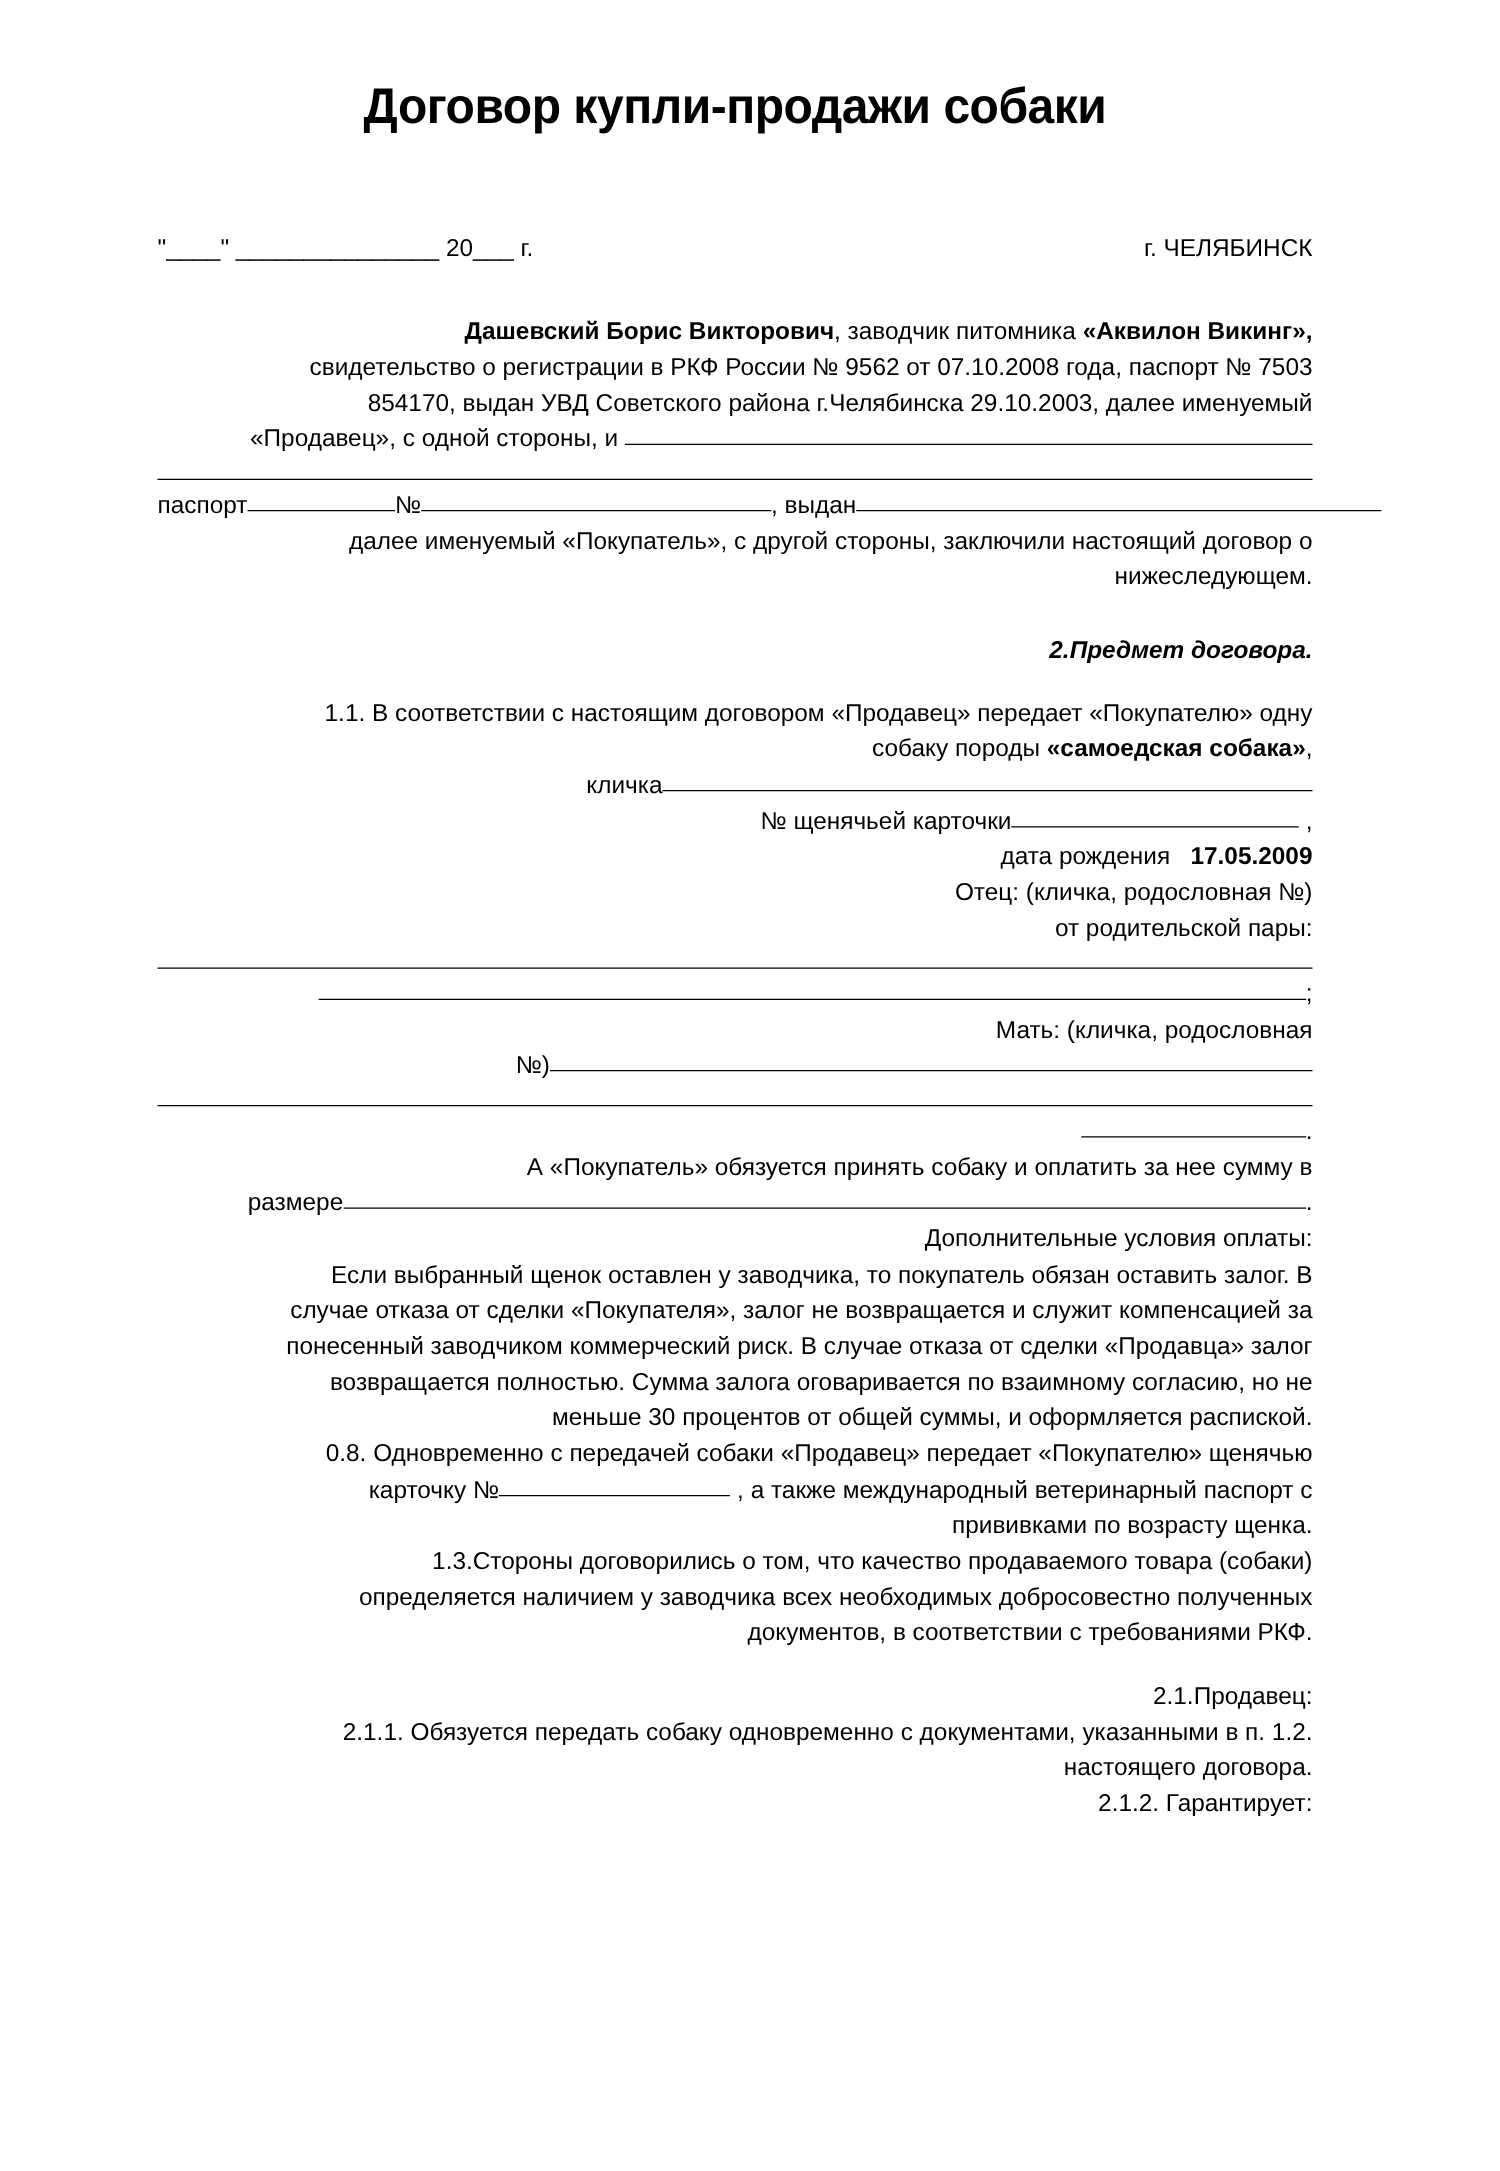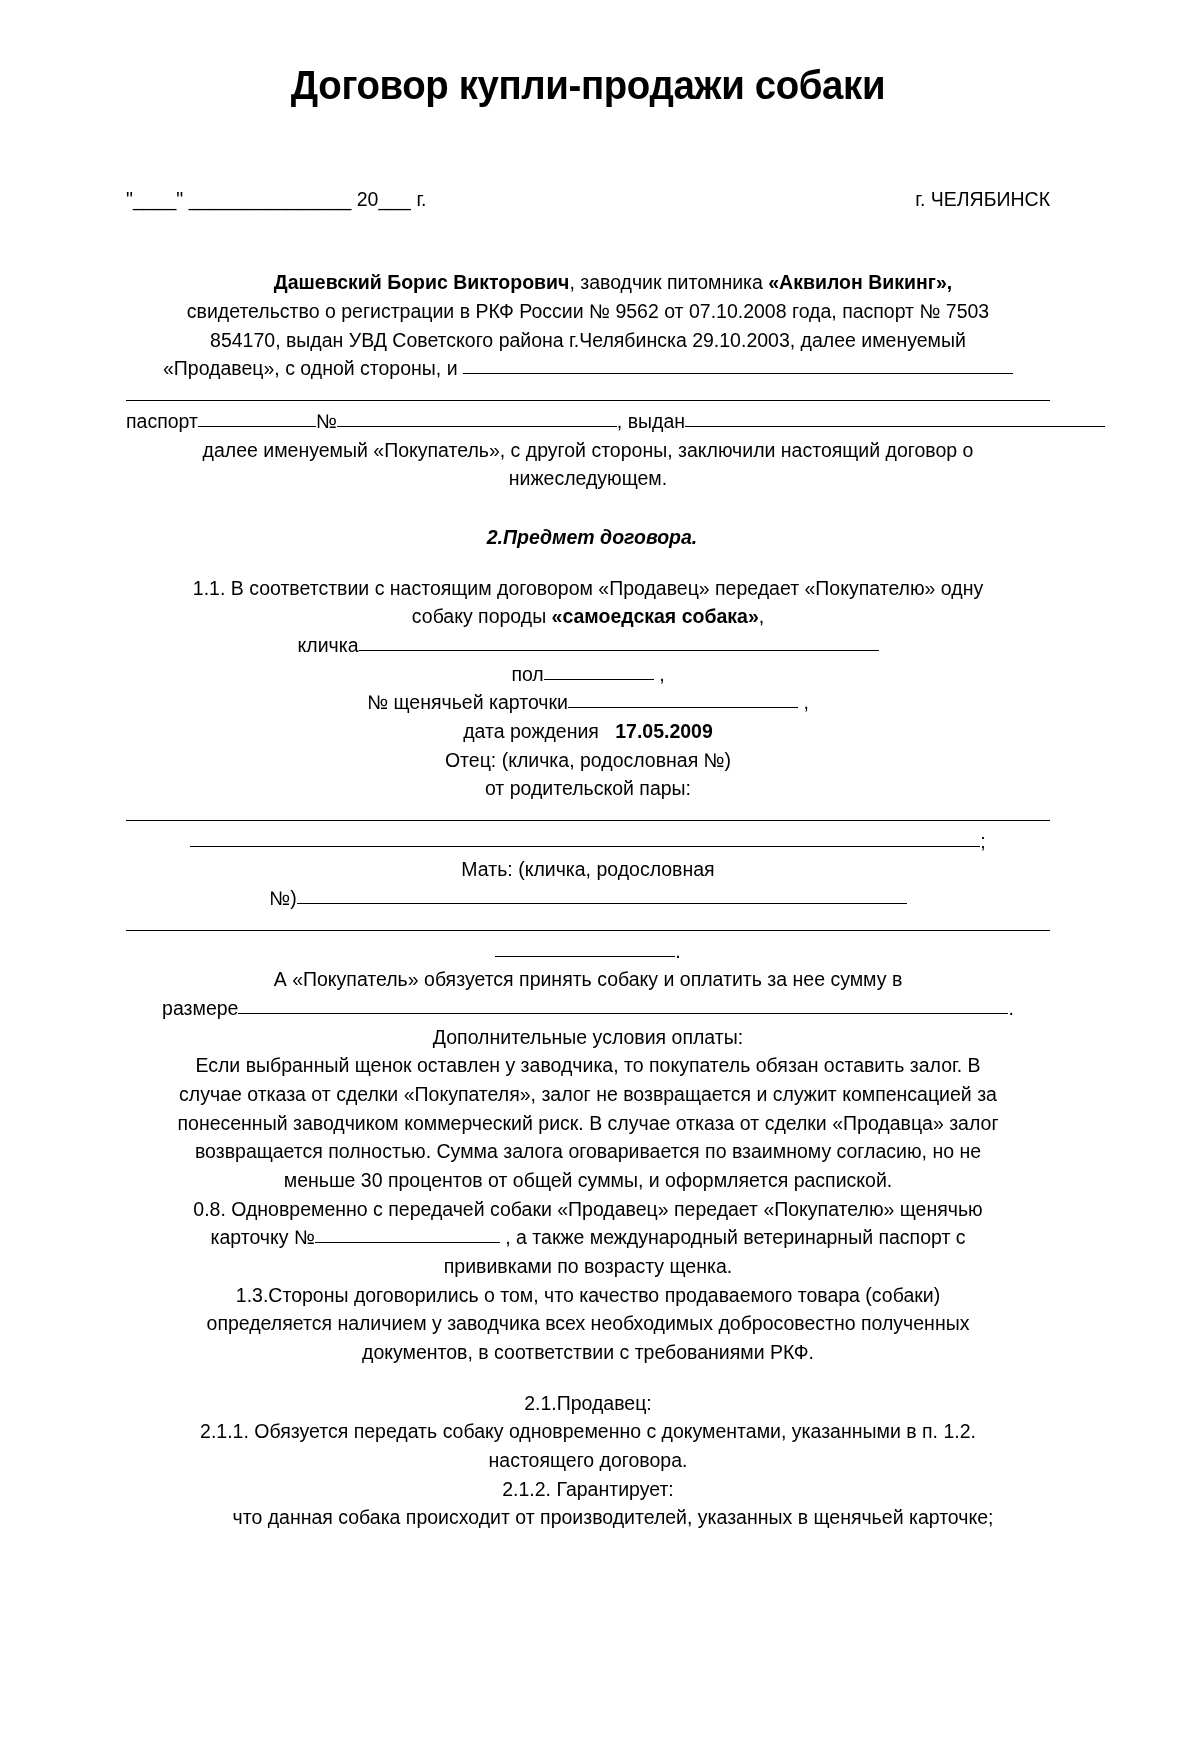--- a/index.html
+++ b/index.html
@@ -48,24 +48,24 @@
     align-items: baseline;
     margin-top: 78px;
     font-size: 19.5px;
     line-height: 1.35;
   }
   .meta-date { white-space: pre; }
   .meta-city { white-space: pre; }
 
   
   .body-block {
-    margin-top: 56px;
+    margin-top: 39px;
     font-size: 19.5px;
     line-height: 1.47;
-    text-align: center;
+    text-align: right;
   }
 
   p.para {
     margin: 0;
   }
 
   .indent {
     display: inline-block;
     width: 50px;
   }
@@ -144,24 +144,20 @@
 
       <p class="para">
         <span>1.1. В соответствии с настоящим договором «Продавец» передает «Покупателю» одну</span><br>
         <span>собаку породы </span><b>«самоедская собака»</b><span>,</span>
       </p>
 
       <p class="para line-with-rule">
         <span>кличка</span><span class="rule" style="width:520px"></span>
       </p>
 
-      <p class="para line-with-rule">
-        <span>пол</span><span class="rule" style="width:110px"></span>
-        <span>,</span>
-      </p>
 
       <p class="para line-with-rule">
         <span>№ щенячьей карточки</span><span class="rule" style="width:230px"></span>
         <span>,</span>
       </p>
 
       <p class="para">
         <span>дата рождения</span>
         &nbsp;&nbsp;<b class="bold-val">17.05.2009</b>
       </p>
@@ -217,18 +213,18 @@
       </p>
 
 
       <div class="gap-sm"></div>
 
       <p class="para">
         <span>2.1.Продавец:</span><br>
         <span>2.1.1. Обязуется передать собаку одновременно с документами, указанными в п. 1.2.</span><br>
         <span>настоящего договора.</span><br>
         <span>2.1.2. Гарантирует:</span><br>
-        <span class="indent"></span><span>что данная собака происходит от производителей, указанных в щенячьей карточке;</span>
+        <span class="indent"></span>
       </p>
 
     </div>
   </div>
 </div>
 
 </body></html>

